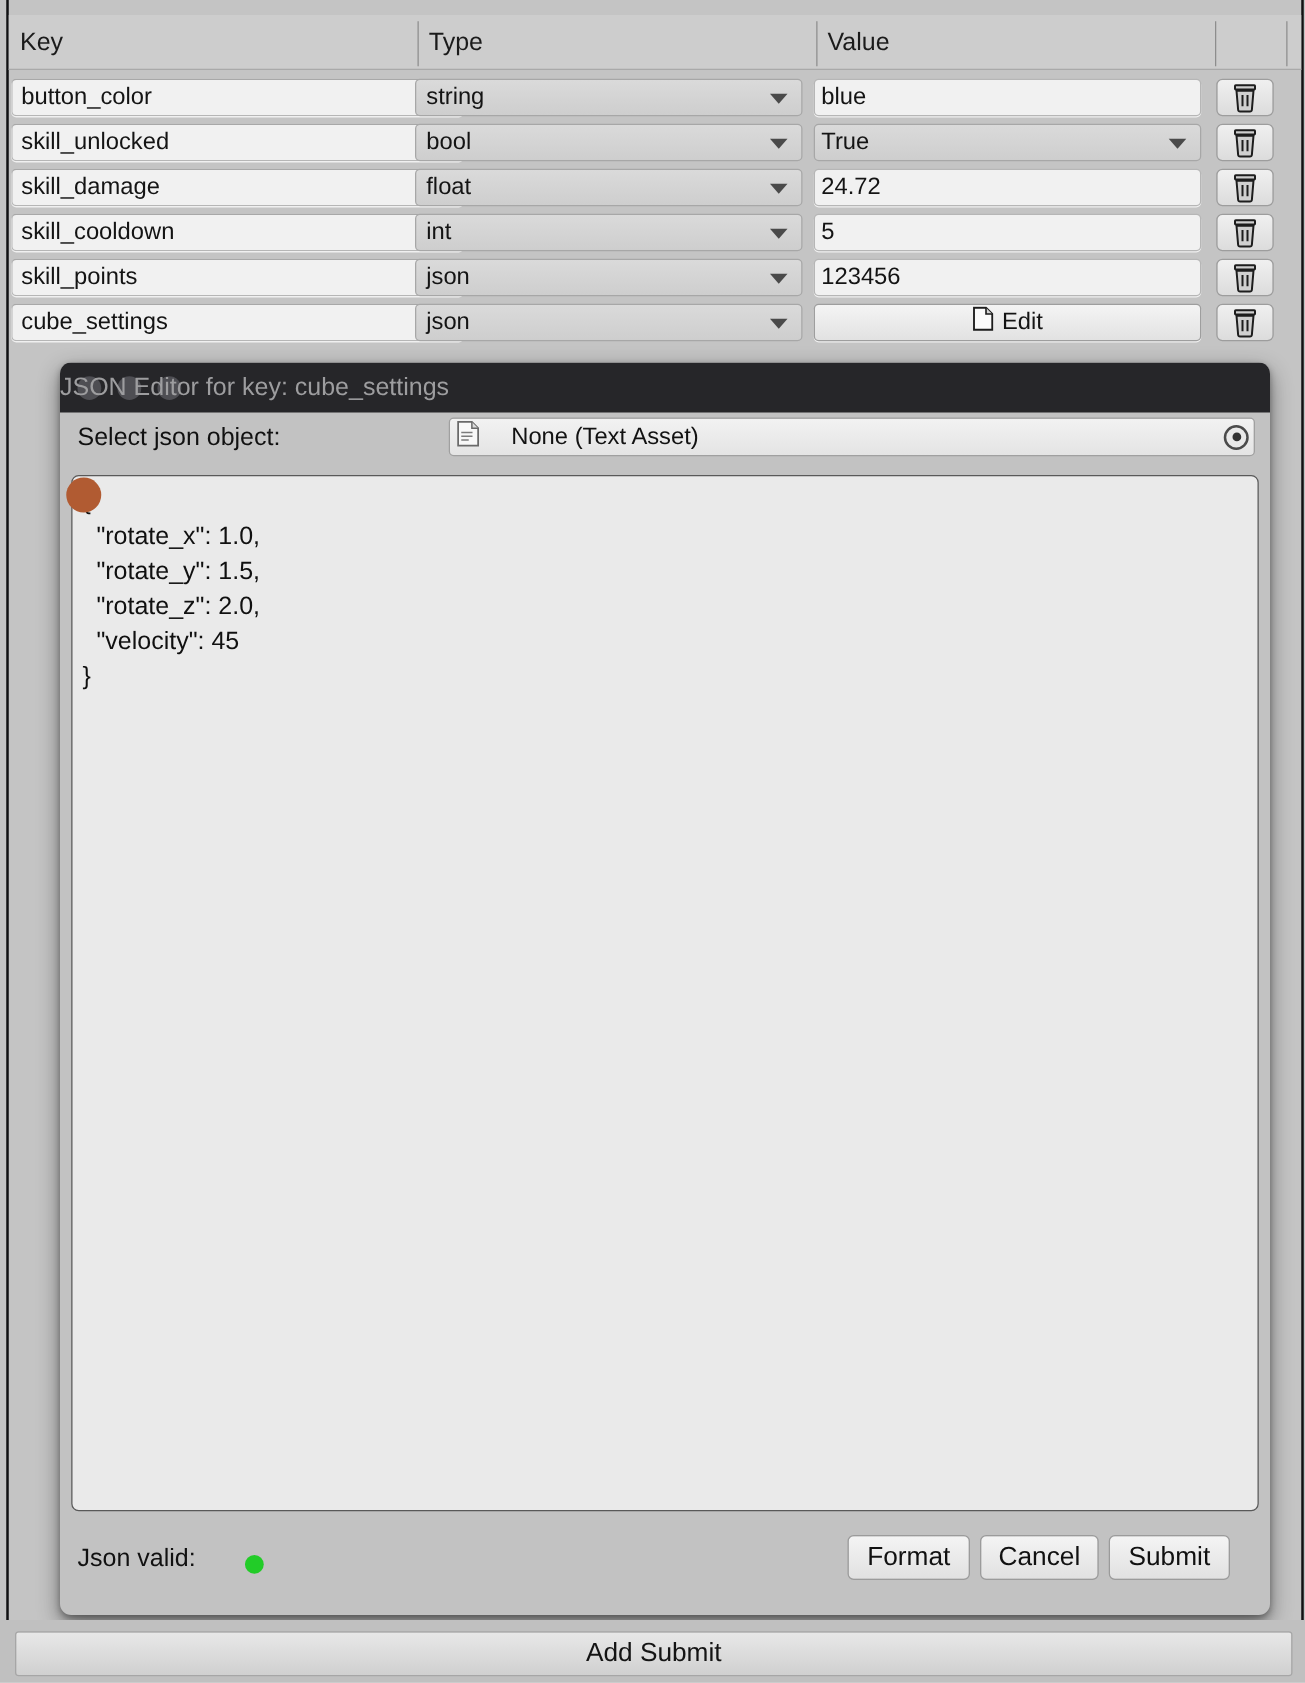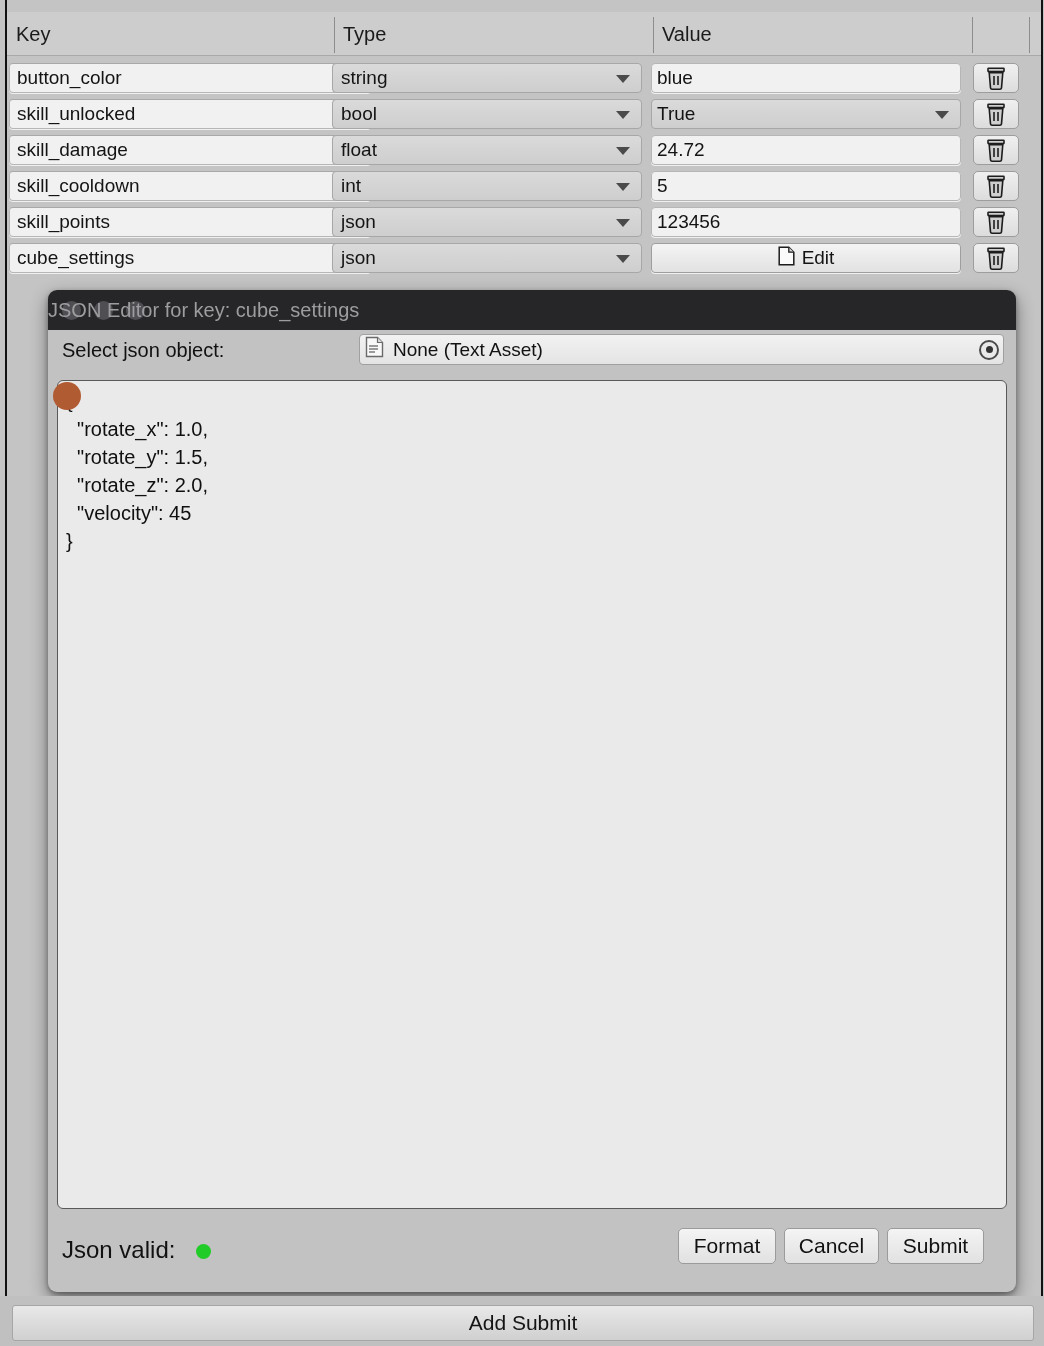--- a/index.html
+++ b/index.html
@@ -202,20 +202,21 @@
     width: 645px; height: 31px;
     box-sizing: border-box;
     background-image: linear-gradient(#f2f2f2, #e4e4e4);
     border: 1px solid #a0a0a0;
     border-radius: 4px;
     display: flex;
     align-items: center;
     padding-left: 5px;
     font-size: 19px;
     color: #121212;
+    gap: 16px;
   }
   #object-field-value { margin-left: 2px; }
   #object-picker {
     position: absolute;
     right: 4px;
     top: 50%;
     margin-top: -10px;
     width: 20px; height: 20px;
     border-radius: 50%;
     border: 2px solid #4b4b4b;
@@ -262,21 +263,21 @@
 
   
   #dialog-footer {
     position: absolute;
     left: 0; top: 938px;
     width: 968px; height: 64px;
   }
   #json-valid-label {
     position: absolute;
     left: 14px; top: 8px;
-    font-size: 24px;
+    font-size: 20px;
     color: #111;
   }
   #json-valid-dot {
     position: absolute;
     left: 148px; top: 16px;
     width: 15px; height: 15px;
     border-radius: 50%;
     background: #22cc28;
   }
   .footer-btn {

